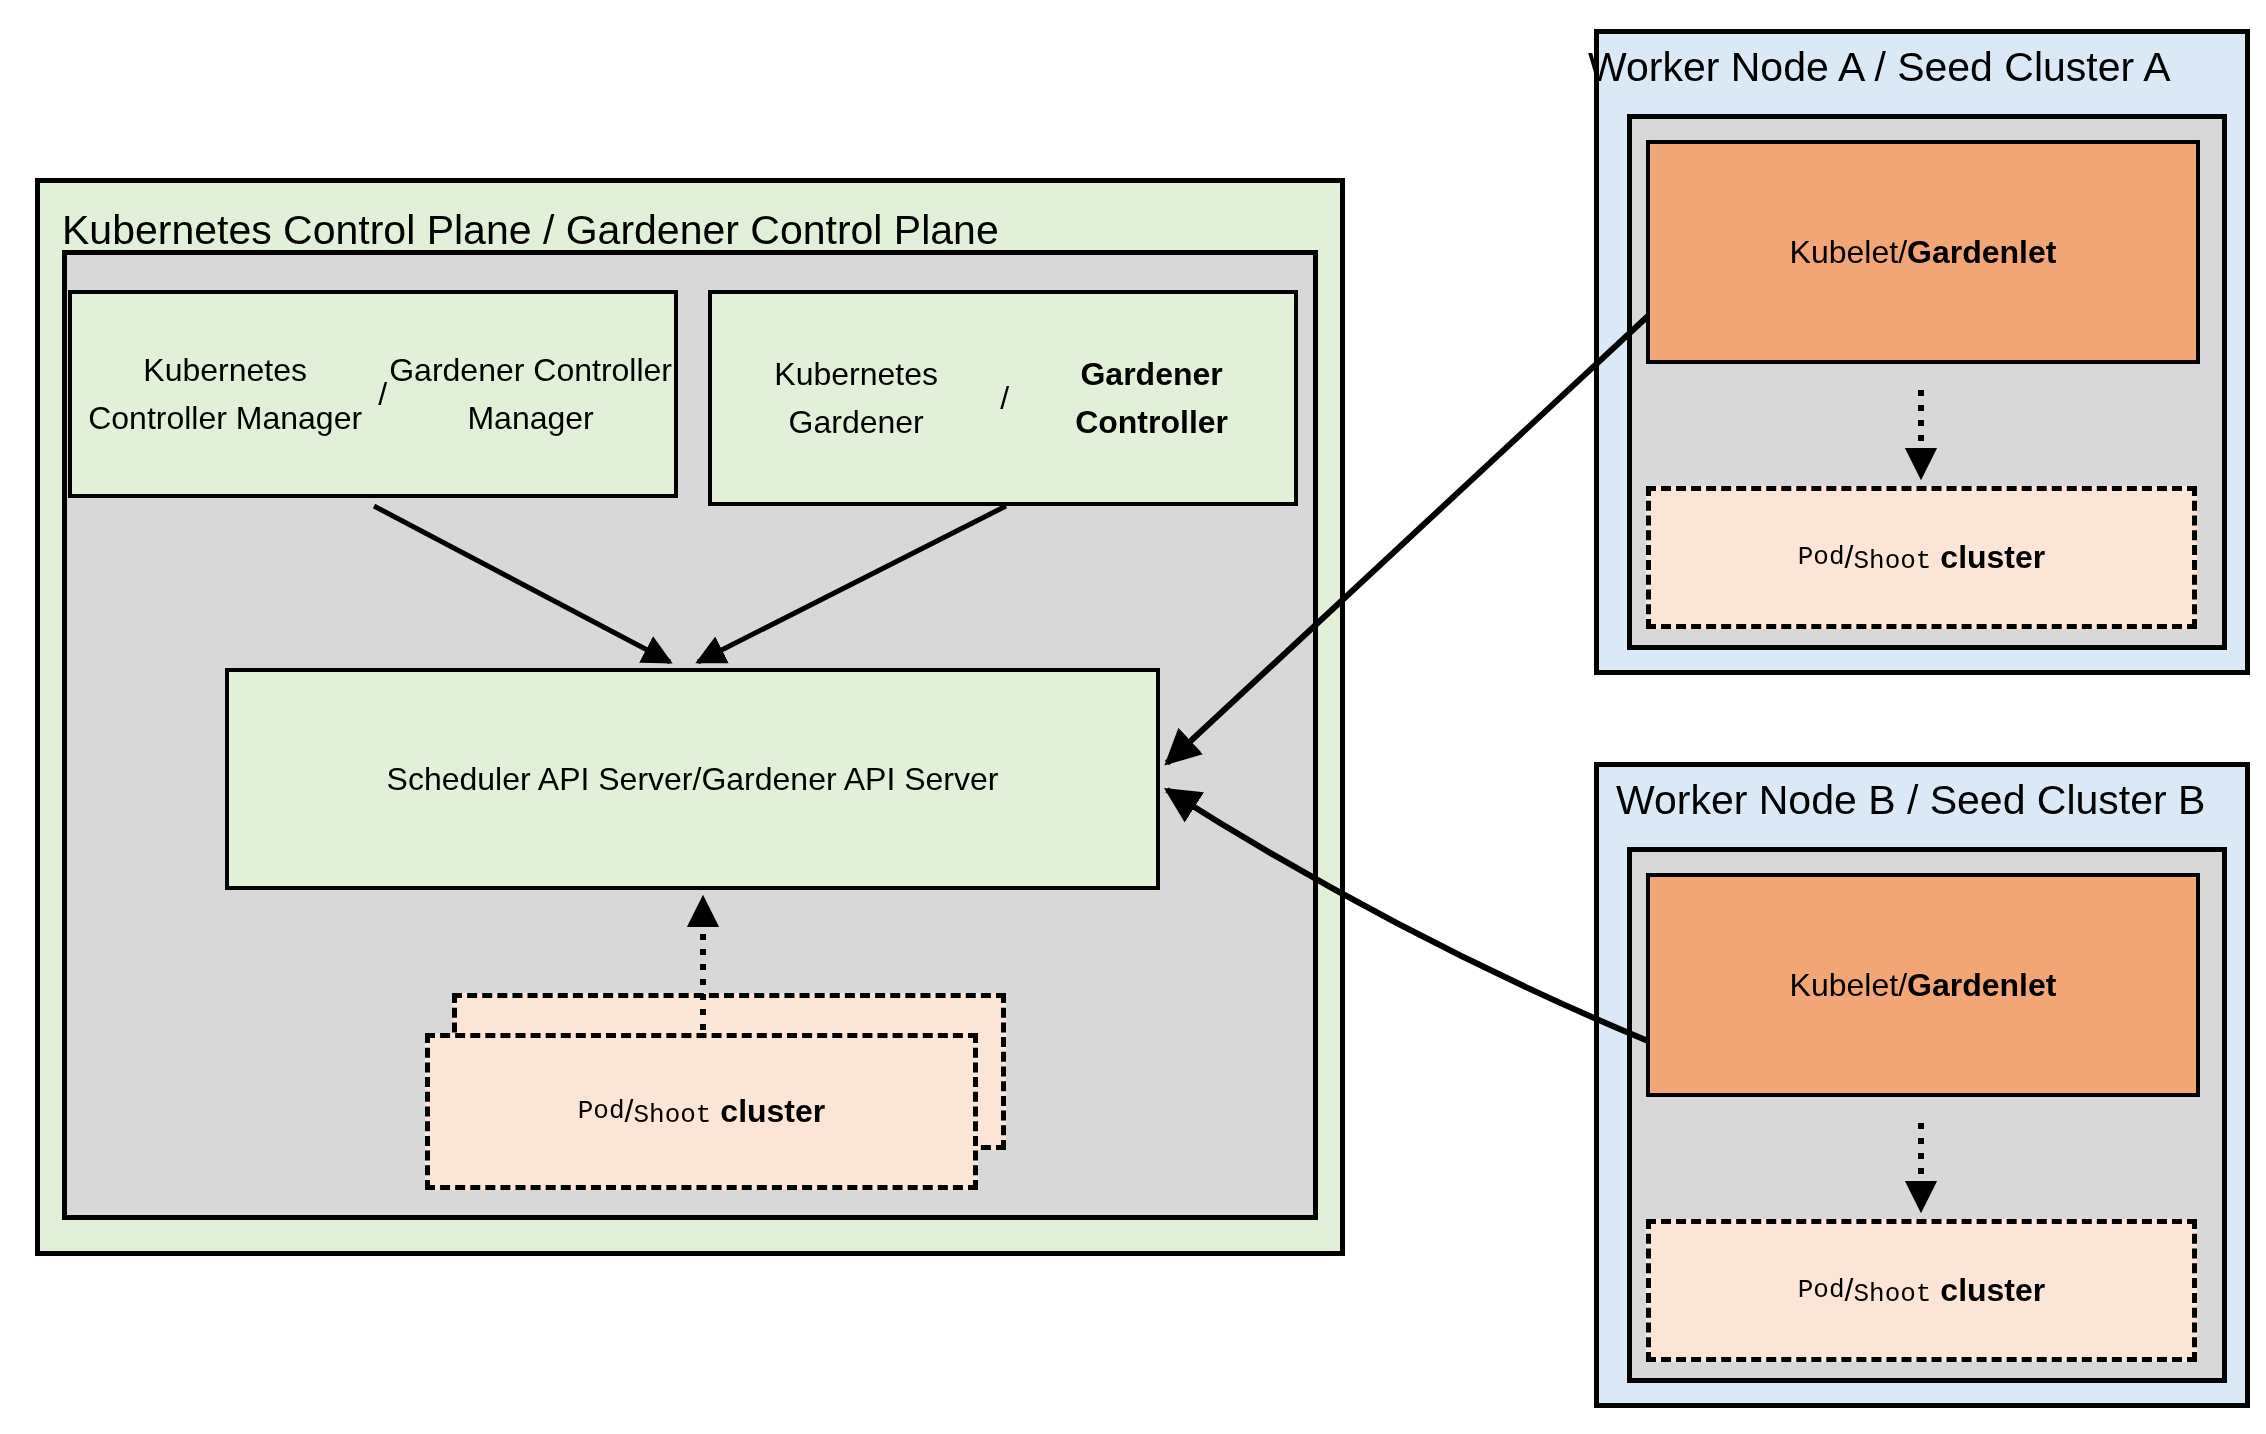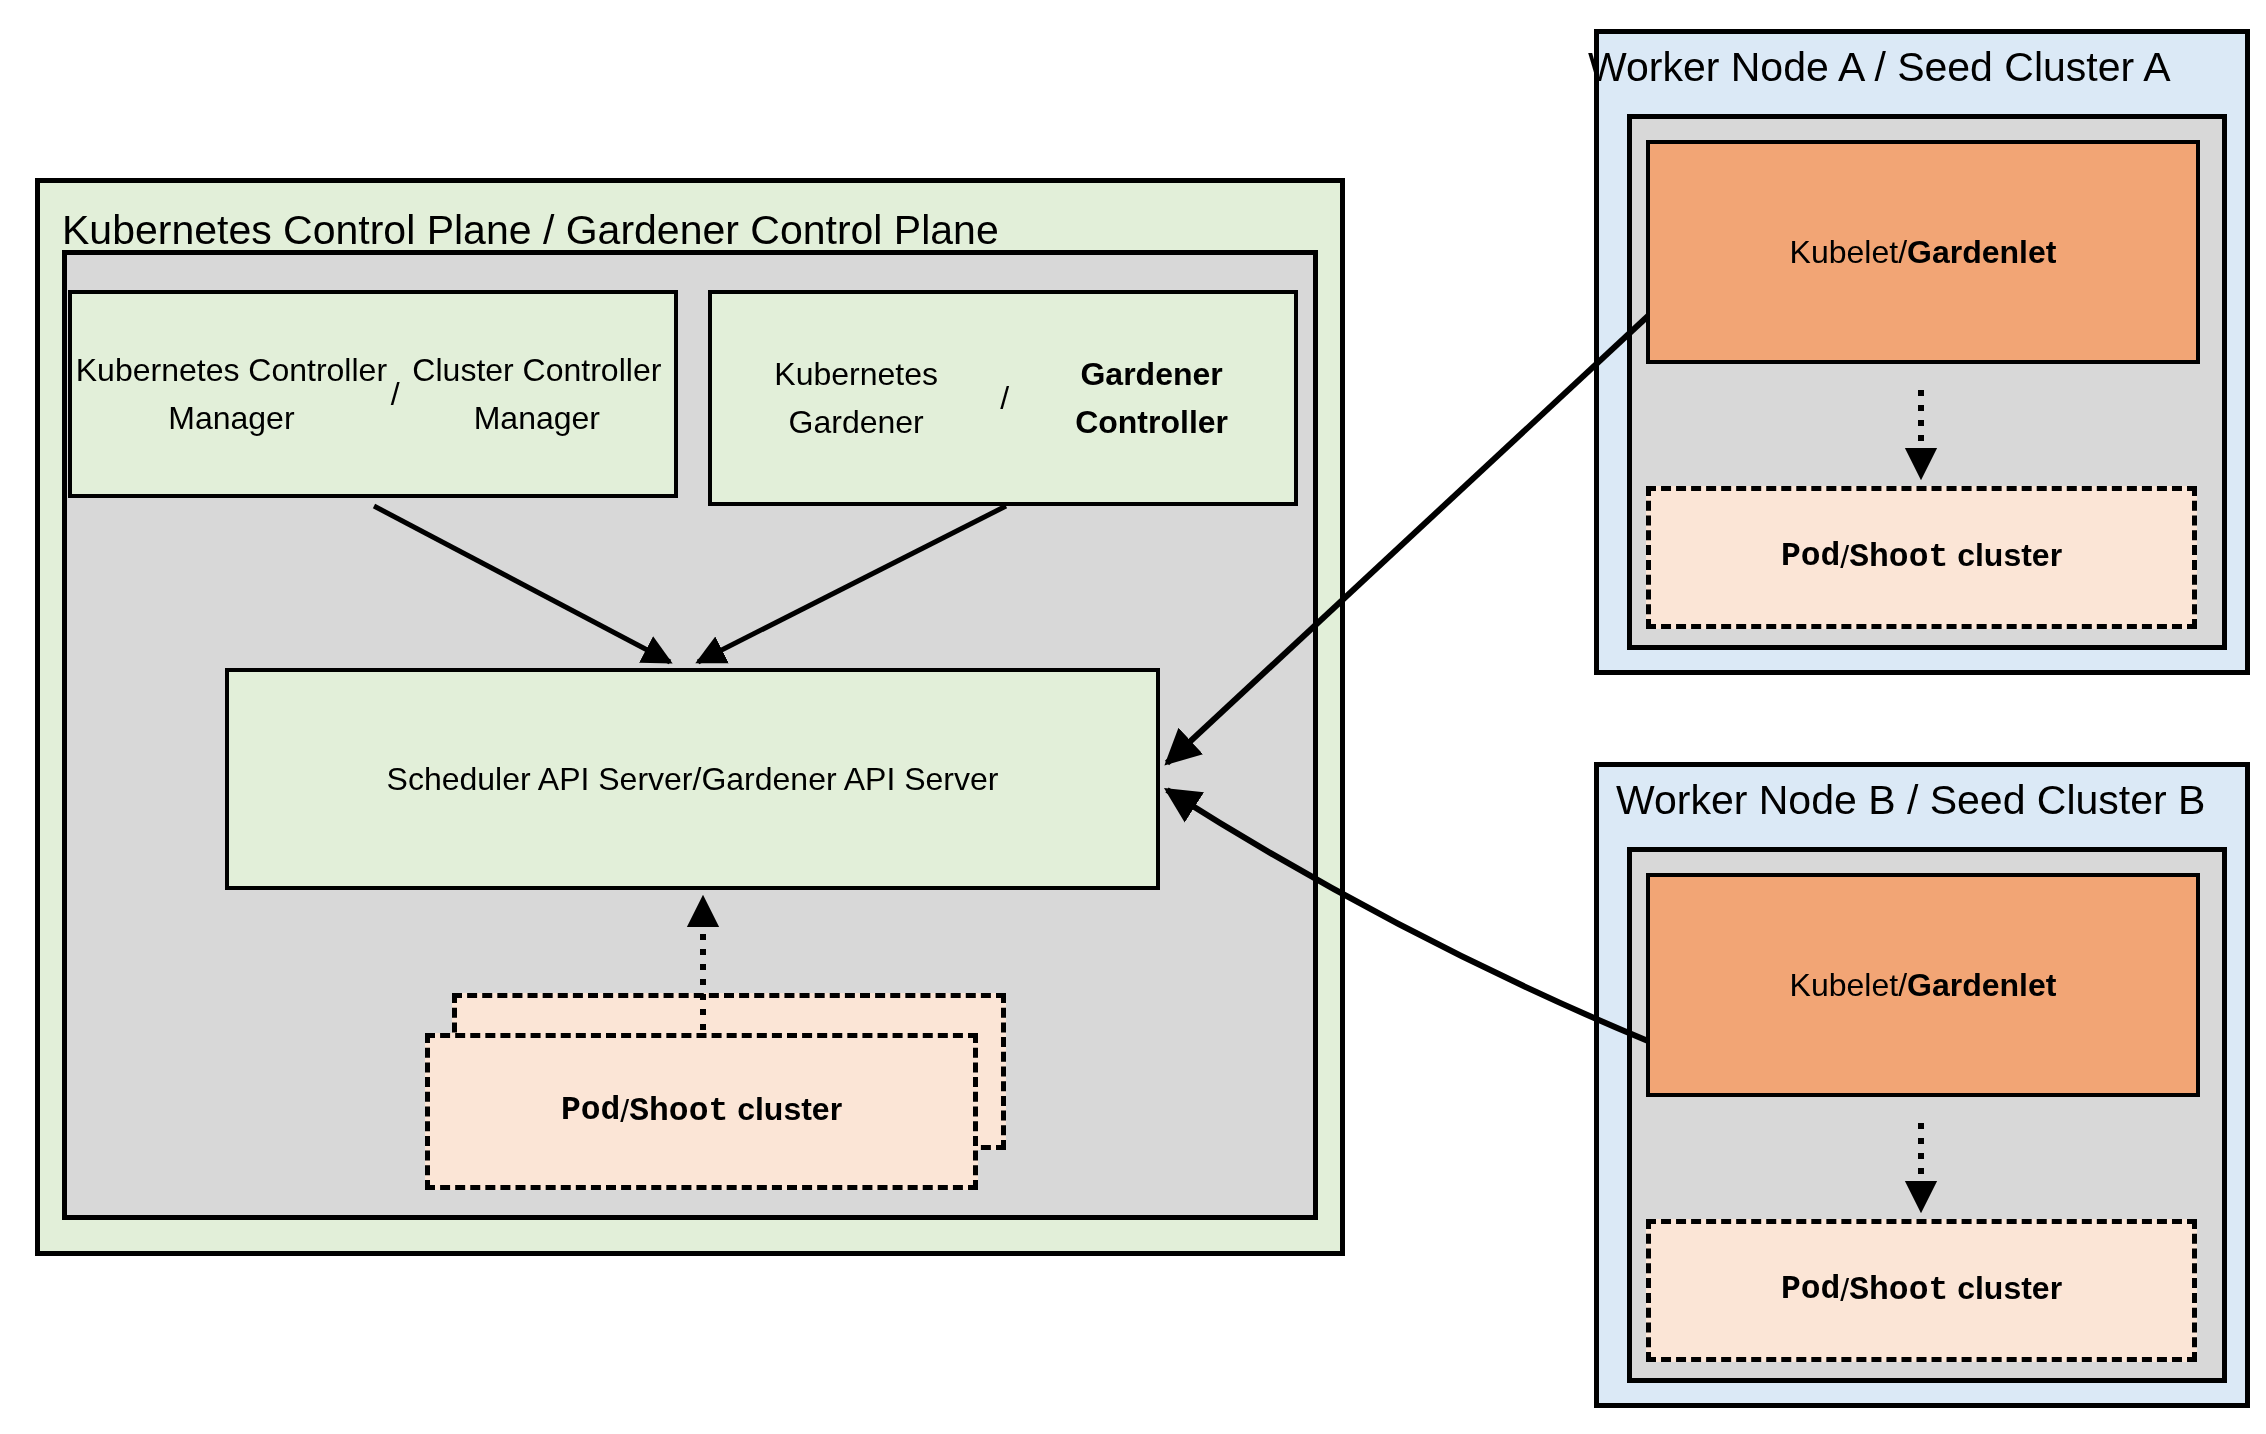--- a/index.html
+++ b/index.html
@@ -12,39 +12,39 @@
   .green{background:var(--green,#e2efd9);}
   .gray{background:var(--gray,#d8d8d8);}
   .blue{background:var(--blue,#dbe9f6);}
   .orange{background:var(--orange,#f2a575);}
   .peach{background:var(--peach,#fbe5d6);}
   .panel-title{position:absolute;font-size:41px;line-height:1.1;white-space:nowrap;}
   .label{position:absolute;inset:0;display:flex;flex-direction:row;align-items:center;
          justify-content:center;text-align:center;font-size:32px;line-height:1.5;}
   .label .sep{font-size:32px;}
   .bold{font-weight:bold;}
-  .mono{font-family:"Liberation Mono","DejaVu Sans Mono",monospace;font-size:33px;font-weight:bold;}
+  .mono{font-family:"Liberation Mono","DejaVu Sans Mono",monospace;font-size:26px;}
   .podlabel{line-height:1.42;}
   svg.overlay{position:absolute;left:0;top:0;z-index:30;pointer-events:none;}
   .arrow{stroke:var(--line,#000);fill:none;}
 </style>
 </head>
 <body>
 
 <div class="canvas">
 
   <div class="box solid5 green" style="left:35px;top:178px;width:1310px;height:1078px;"></div>
   <div class="panel-title" style="left:62px;top:192px;margin-top:16px;">Kubernetes Control Plane / Gardener Control Plane</div>
   <div class="box solid5 gray" style="left:62px;top:250px;width:1256px;height:970px;"></div>
 
   <div class="box solid4 green" style="left:68px;top:290px;width:610px;height:208px;">
     <div class="label">
       <span>Kubernetes Controller Manager</span>
       <span class="sep">/</span>
-      <span>Cluster Controller Manager</span>
+      <span>Gardener Controller Manager</span>
     </div>
   </div>
 
   <div class="box solid4 green" style="left:708px;top:290px;width:590px;height:216px;">
     <div class="label">
       <span>Kubernetes Gardener</span>
       <span class="sep">/</span>
       <span class="bold">Gardener Controller</span>
     </div>
   </div>

